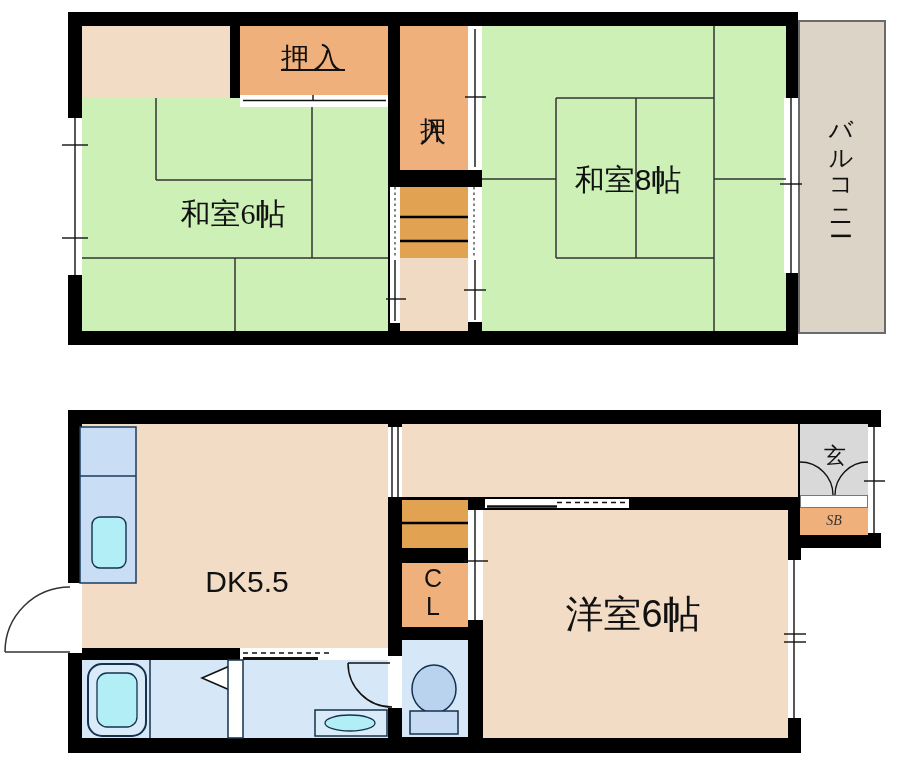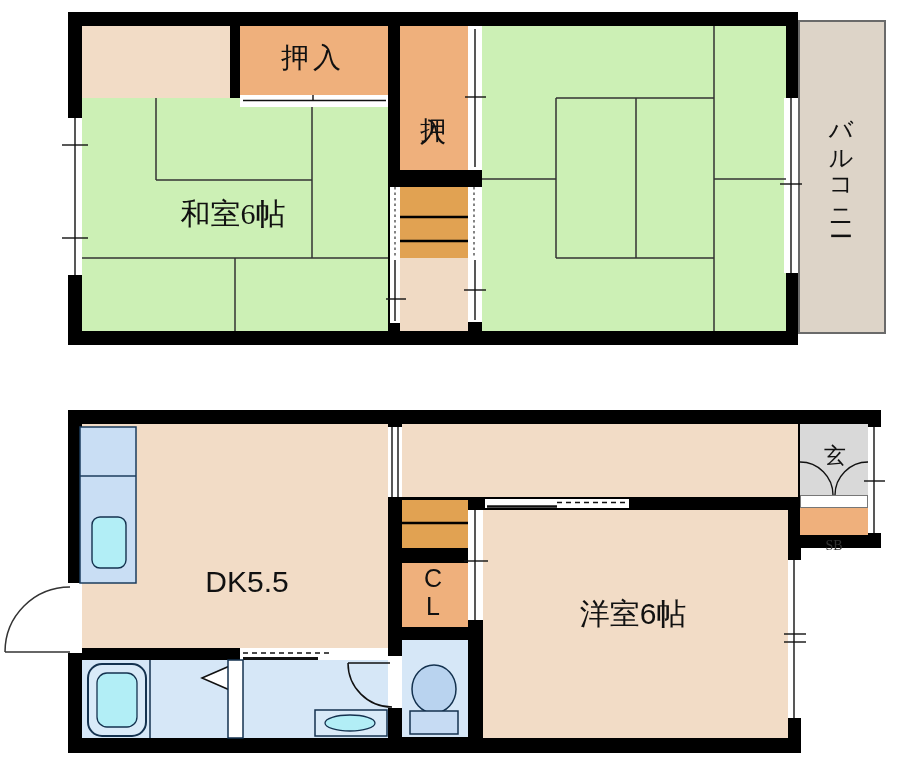--- a/index.html
+++ b/index.html
@@ -159,25 +159,26 @@
       <line x1="348" y1="663" x2="390" y2="663"></line>
       <path d="M348,663 C348,687.3 367.7,707 392,707"></path>
     </g>
 
     <g>
       <ellipse cx="434" cy="689" rx="22" ry="24" style="fill:var(--toilet-blue)" stroke="#14324f" stroke-width="1.5"></ellipse>
       <rect x="410" y="711" width="48" height="23" fill="#c6dbf3" stroke="#14324f" stroke-width="1.5"></rect>
     </g>
   </svg>
 
-  <div class="label" style="left:313px;top:58px;font-size:28px;letter-spacing:4px;">押入</div>
+  <div class="label" style="left:313px;top:58px;font-size:28px;letter-spacing:4px;text-decoration:underline;">押入</div>
   <div class="label vtext" style="left:434px;top:97px;font-size:26px;">押入</div>
   <div class="label" style="left:233px;top:214px;font-size:30px;font-family:Liberation Serif, serif;">和室6帖</div>
+  <div class="label" style="left:628px;top:180px;font-size:30px;">和室8帖</div>
   <div class="label vtext" style="left:841px;top:165px;font-size:24px;letter-spacing:3px;">バルコニー</div>
 
   <div class="label" style="left:247px;top:541px;font-size:30px;margin-top:41px;">DK5.5</div>
-  <div class="label" style="left:633px;top:614px;font-size:30px;">洋室6帖</div>
+  <div class="label" style="left:633px;top:614px;font-size:38px;">洋室6帖</div>
   <div class="label" style="left:433px;top:578px;font-size:25px;">C</div>
   <div class="label" style="left:433px;top:606px;font-size:25px;">L</div>
   <div class="label" style="left:835px;top:456px;font-size:22px;">玄</div>
-  <div class="label" style="left:834px;top:546px;font-size:14px;font-family:'Liberation Serif','DejaVu Serif',serif;color:#333;">SB</div>
+  <div class="label" style="left:834px;top:521px;font-size:14px;font-family:'Liberation Serif','DejaVu Serif',serif;color:#333;font-style:italic;">SB</div>
 
 </div>
 
 </body></html>

